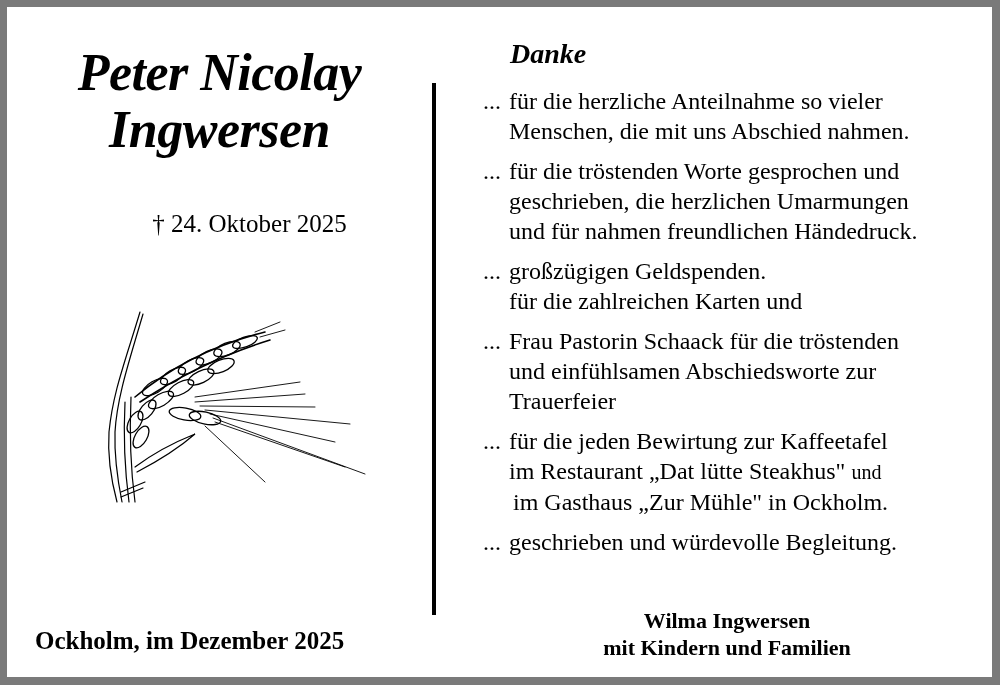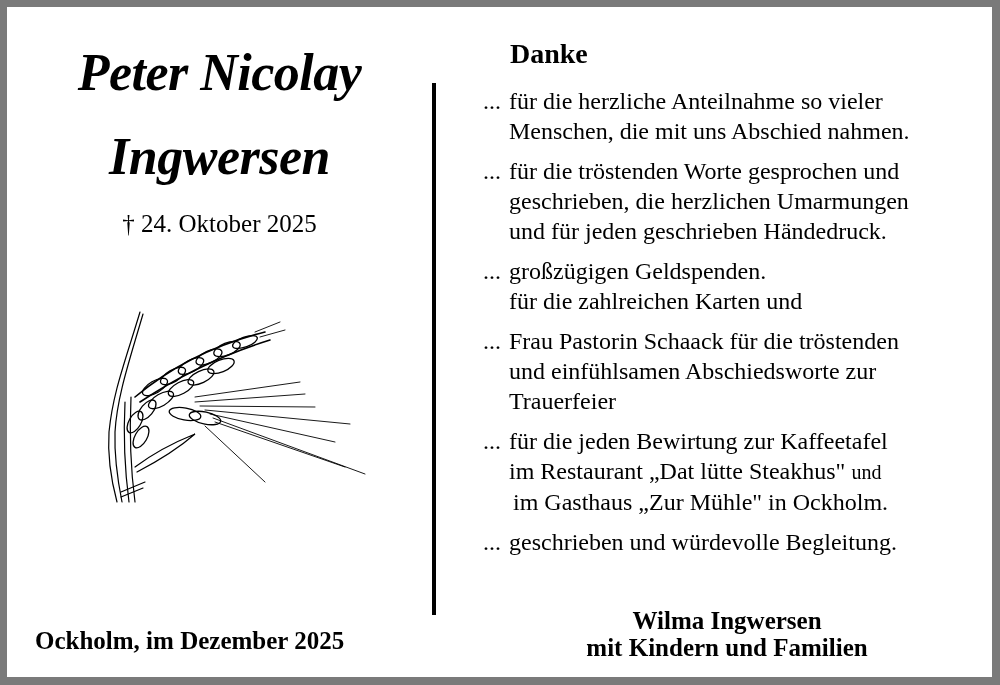--- a/index.html
+++ b/index.html
@@ -1,32 +1,32 @@
 <!DOCTYPE html>
 <html><head>
 <meta charset="utf-8">
 <style>
   html, body { margin:0; padding:0; }
   body { width:1000px; height:685px; background:#7a7a7a; position:relative; overflow:hidden; }
   .card { position:absolute; left:7px; top:7px; width:985px; height:670px; background:#ffffff; }
   .serif { font-family:"Liberation Serif","DejaVu Serif",serif; color:#000; }
   .name { position:absolute; left:0; width:425px; text-align:center; font-weight:bold; font-style:italic; font-size:52px; line-height:1; letter-spacing:-0.5px; }
   .name1 { top:40px; }
-  .name2 { top:124px; }
-  .death { position:absolute; left:0; width:425px; top:203px; text-align:center; font-size:25px; }
+  .name2 { top:97px; }
+  .death { position:absolute; left:0; width:425px; top:203px; text-align:center; font-size:25px;padding-left:30px; }
   .wheat { position:absolute; left:88px; top:295px; width:275px; height:205px; }
   .place { position:absolute; left:28px; top:620px; font-size:25px; white-space:nowrap;font-weight:bold; }
   .divider { position:absolute; left:425px; top:76px; width:4px; height:532px; background:#000; }
-  .danke { position:absolute; left:503px; top:31px; font-size:28px; font-weight:bold; }
+  .danke { position:absolute; left:503px; top:31px; font-size:28px; font-weight:bold; font-style:italic; }
   .items { position:absolute; left:476px; top:79px; width:500px; }
   .item { position:relative; font-size:24px; line-height:30px; margin-bottom:10px; }
   .item .prefix { position:absolute; left:0; top:0; }
   .item .line { display:block; padding-left:26px; white-space:nowrap; }
   .item .small { font-size:20px;font-family:Liberation Serif, serif; }
-  .sig { position:absolute; left:510px; width:420px; text-align:center; font-weight:bold; font-size:25px; line-height:27px; }
+  .sig { position:absolute; left:510px; width:420px; text-align:center; font-weight:bold; font-size:22px; line-height:27px; }
   .sig1 { top:600px; }
   .sig2 { top:627px; }
 </style>
 </head>
 <body>
 
 <div class="card">
   <div class="serif name name1">Peter Nicolay</div>
   <div class="serif name name2">Ingwersen</div>
   <div class="serif death">† 24. Oktober 2025</div>
@@ -86,21 +86,21 @@
   <div class="serif items">
     <div class="item">
       <span class="prefix">...</span>
       <span class="line">für die herzliche Anteilnahme so vieler</span>
       <span class="line">Menschen, die mit uns Abschied nahmen.</span>
     </div>
     <div class="item">
       <span class="prefix">...</span>
       <span class="line">für die tröstenden Worte gesprochen und</span>
       <span class="line">geschrieben, die herzlichen Umarmungen</span>
-      <span class="line">und für jeden geschrieben Händedruck.</span>
+      <span class="line">und für nahmen freundlichen Händedruck.</span>
     </div>
     <div class="item">
       <span class="prefix">...</span>
       <span class="line">großzügigen Geldspenden.</span>
       <span class="line">für die zahlreichen Karten und</span>
     </div>
     <div class="item">
       <span class="prefix">...</span>
       <span class="line">Frau Pastorin Schaack für die tröstenden</span>
       <span class="line">und einfühlsamen Abschiedsworte zur</span>

